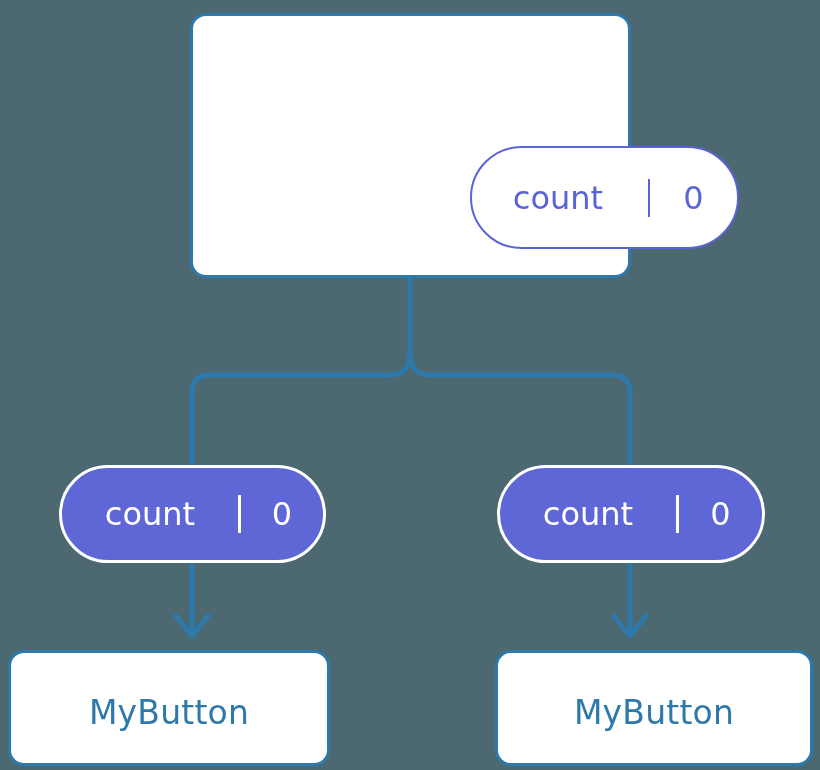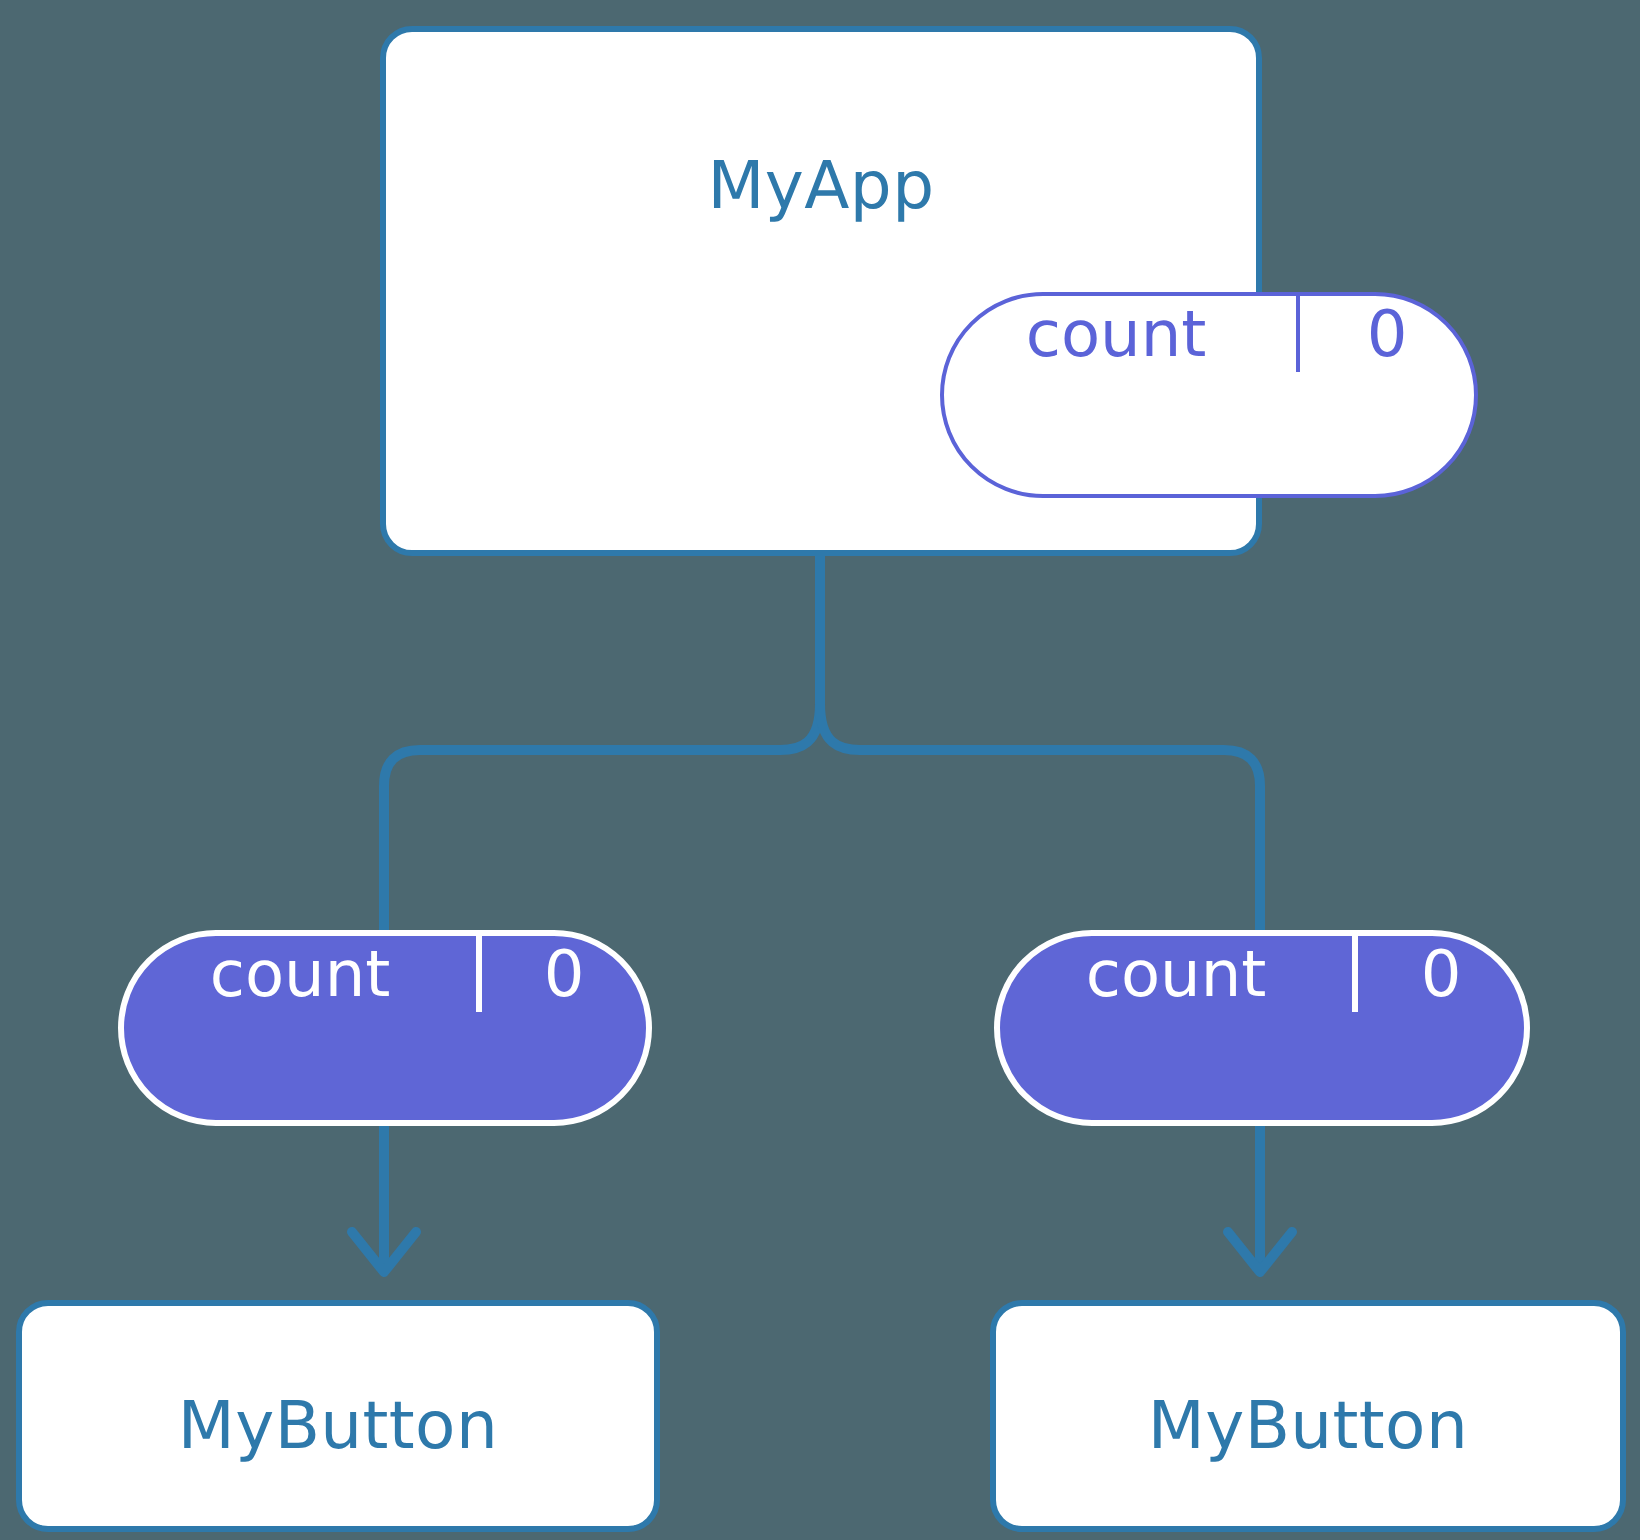--- a/index.html
+++ b/index.html
@@ -81,21 +81,21 @@
     position: absolute;
     left: 0;
     right: 0;
     top: 40px;
   }
 
   
   .state-pill {
     position: absolute;
     display: flex;
-    align-items: flex-start;
+    align-items: center;
     box-sizing: border-box;
     border-radius: 999px;
     overflow: hidden;
     font-size: 32px;
     font-weight: 400;
   }
   .pill-key, .pill-value {
     display: flex;
     align-items: center;
     justify-content: center;
@@ -169,21 +169,20 @@
 
     <g fill="none" stroke="#2e79ab" stroke-width="5" stroke-linecap="round" stroke-linejoin="round">
       <path d="M 176 616 L 192 636 L 208 616"></path>
       <path d="M 614 616 L 630 636 L 646 616"></path>
     </g>
   </svg>
 
   <div class="layer-nodes">
 
     <div class="component-box" id="node-myapp">
-      <div class="component-title">MyApp</div>
 
       <div class="state-pill outline" id="pill-myapp">
         <div class="pill-key">count</div>
         <div class="pill-value">0</div>
       </div>
     </div>
 
     <div class="state-pill filled" id="pill-left">
       <div class="pill-key">count</div>
       <div class="pill-value">0</div>

